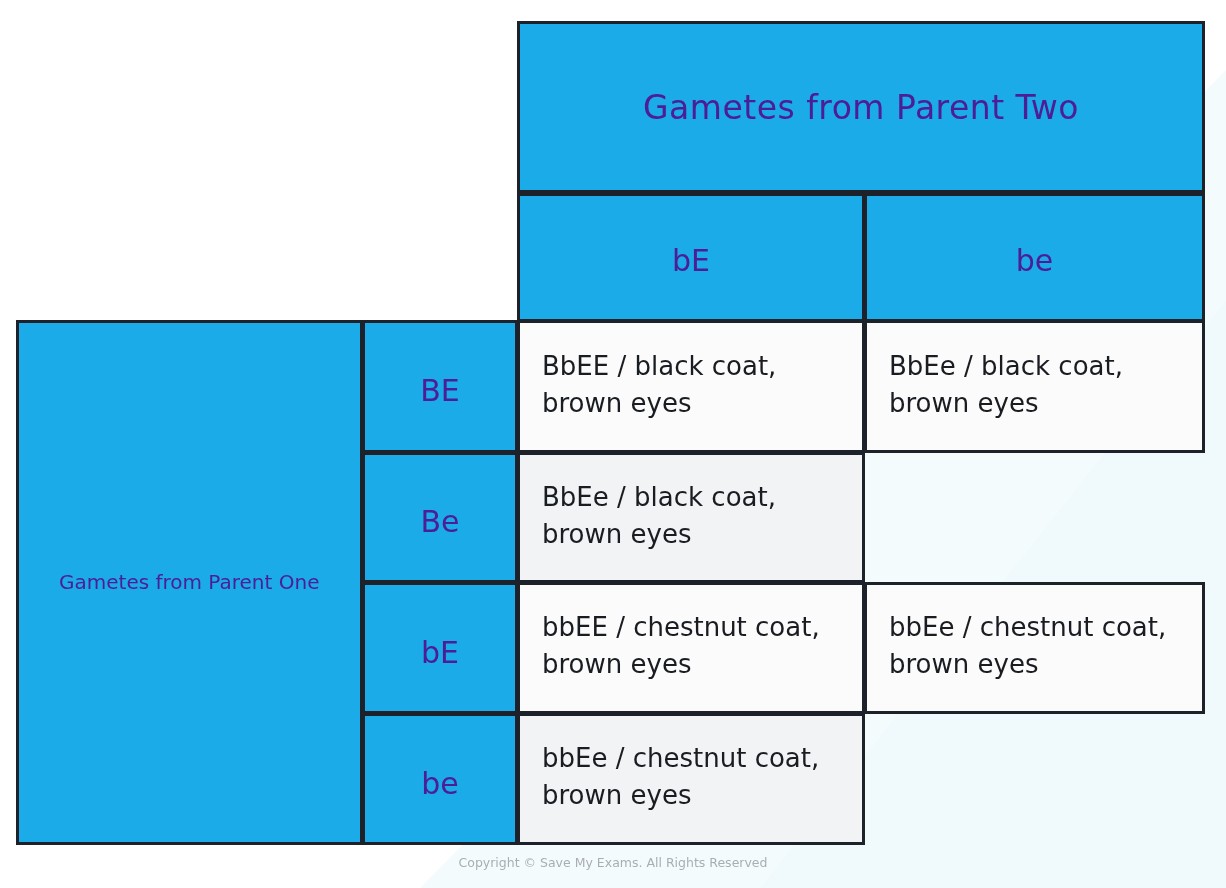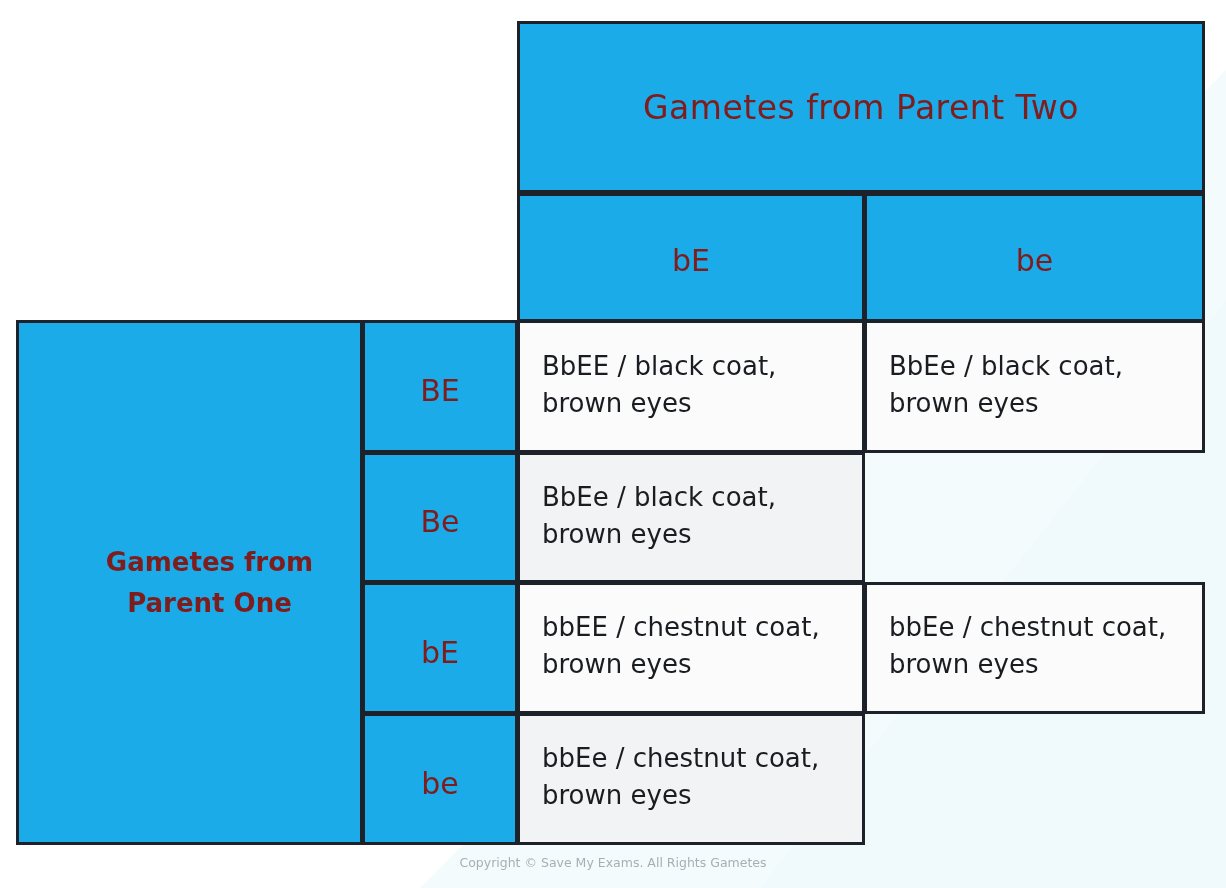--- a/index.html
+++ b/index.html
@@ -36,21 +36,21 @@
   .cellbox {
     position: absolute;
     box-sizing: border-box;
     border: 3px solid #1d2129;
     display: flex;
     overflow: hidden;
   }
 
   .blue {
     background: #1BABE8;
-    color: #7f1d1d;
+    color: #4c1d95;
   }
 
   .white-cell {
     background: #fbfbfc;
     color: #191c20;
   }
 
   .white-cell.alt {
     background: #f1f3f4;
   }
@@ -88,25 +88,25 @@
   
   #parent-one-banner {
     left: 16px;
     top: 320px;
     width: 347px;
     height: 525px;
     align-items: center;
     justify-content: flex-start;
   }
   #parent-one-banner .banner-text {
-    font-size: 26px;
+    font-size: 20px;
     line-height: 1.55;
     padding-left: 40px;
-    text-align: center;
-    font-weight: 700;
+    text-align: right;
+    font-weight: 400;
   }
 
   
   .row-head {
     left: 362px;
     width: 156px;
     align-items: center;
     justify-content: center;
   }
   .row-head .head-text {
@@ -202,13 +202,13 @@
   <div class="cellbox white-cell data-cell row-2 col-1">
     <span class="cell-text">bbEe / chestnut coat, brown eyes</span>
   </div>
 
   <div class="cellbox white-cell alt data-cell row-3 col-0">
     <span class="cell-text">bbEe / chestnut coat, brown eyes</span>
   </div>
 
 </div>
 
-<div id="copyright">Copyright © Save My Exams. All Rights Gametes</div>
+<div id="copyright">Copyright © Save My Exams. All Rights Reserved</div>
 
 </body></html>

